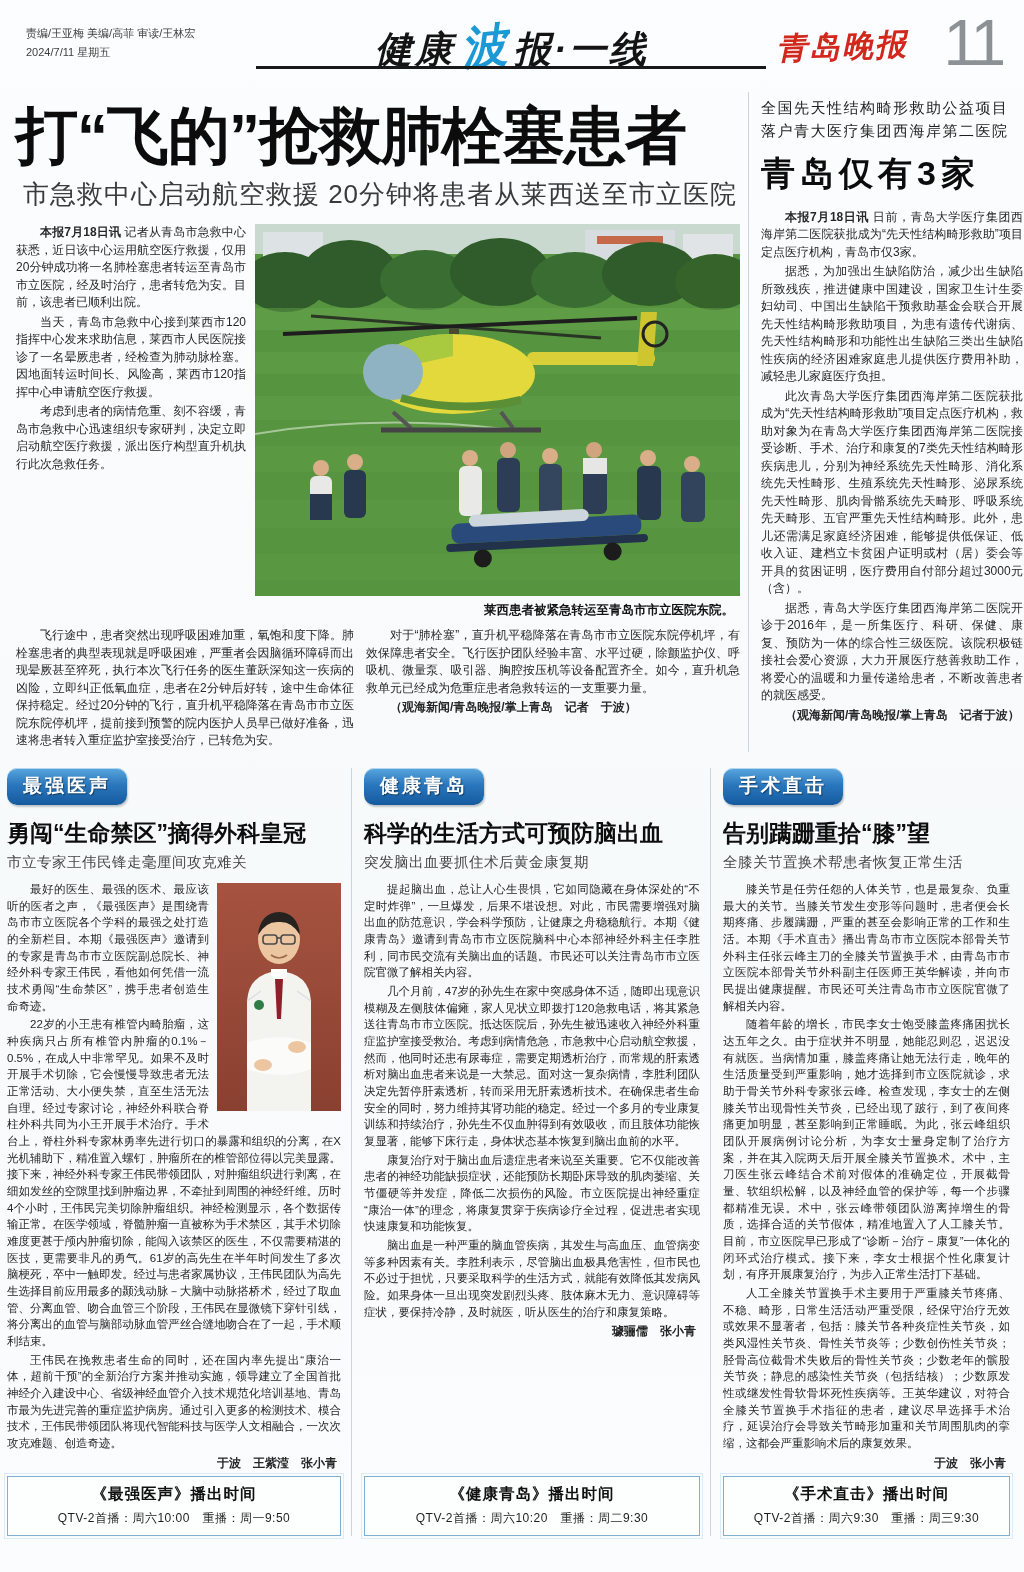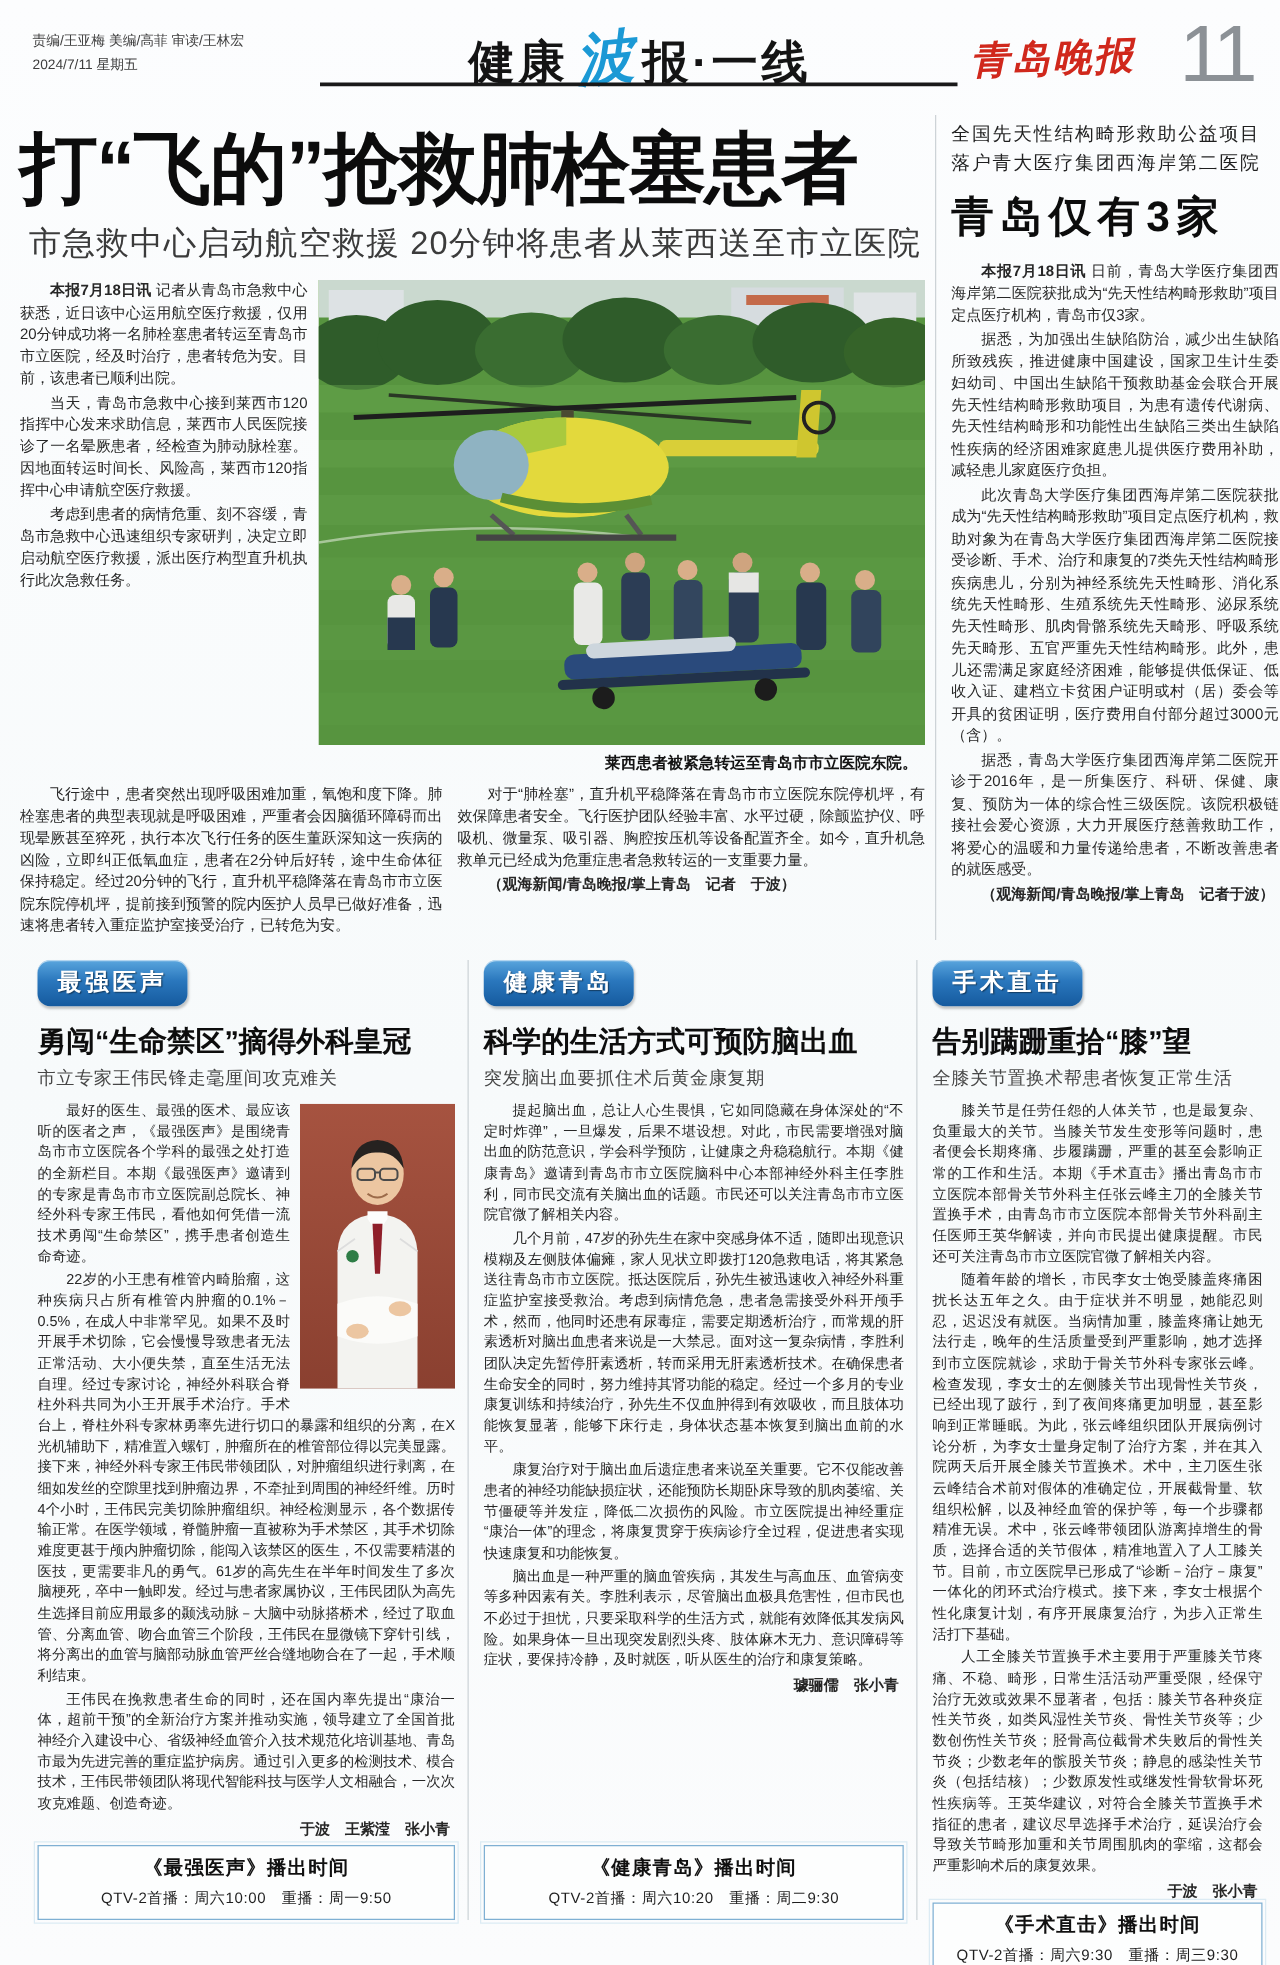--- a/index.html
+++ b/index.html
@@ -3,21 +3,21 @@
 <meta charset="utf-8">
 <style>
   html,body{margin:0;padding:0;background:#e9e9e9;}
   .page{position:relative;width:1024px;height:1572px;margin:0 auto;overflow:hidden;
         background:linear-gradient(180deg,#fcfdfe 0%,#f7fafb 55%,#fbfcfd 100%);
         font-family:"Liberation Sans","DejaVu Sans",sans-serif;color:#262626;}
   
   .header{position:relative;height:88px;}
   .editors{position:absolute;left:26px;top:24px;font-size:11px;color:#3d3d3d;line-height:1.75;text-align:left;}
   .masthead{position:absolute;left:0;right:0;top:16px;text-align:center;white-space:nowrap;}
-  .masthead .mh-black{font-size:37px;font-weight:900;color:#141414;letter-spacing:3px;font-family:"Liberation Sans",sans-serif;}
+  .masthead .mh-black{font-size:37px;font-weight:900;color:#141414;letter-spacing:3px;font-family:"Liberation Sans",sans-serif;font-style:italic;}
   .masthead .mh-wave{font-size:46px;font-weight:bold;font-style:italic;color:#1b99d5;
         font-family:"DejaVu Serif",serif;display:inline-block;transform:rotate(-6deg);margin:0 2px;}
   .masthead-rule{position:absolute;left:256px;top:66px;width:510px;height:3px;background:#191919;}
   .brand{position:absolute;right:116px;top:26px;font-size:31px;font-weight:bold;font-style:italic;
         color:#d0281c;font-family:"DejaVu Serif",serif;letter-spacing:2px;transform:rotate(-2deg);}
   .pageno{position:absolute;right:22px;top:6px;font-size:64px;color:#8c9196;letter-spacing:-4px;font-weight:500;}
   
   .top-row{display:flex;padding:4px 14px 0 16px;}
   .main-art{width:724px;flex:none;padding-right:8px;margin-top:12px;}
   .right-art{width:262px;flex:none;padding-left:12px;border-left:1px solid #cdd3d7;}
@@ -30,21 +30,21 @@
   .photo-frame{display:block;width:485px;height:372px;background:#57943f;}
   .photo-caption{font-weight:bold;font-size:12.5px;color:#131313;text-align:right;padding:6px 6px 0 0;}
   .row2{display:flex;margin-top:8px;}
   .row2-left{width:338px;flex:none;padding-right:12px;}
   .row2-right{flex:1;}
   .byline{font-weight:bold;}
   
   .kicker{font-size:15px;line-height:1.55;letter-spacing:1.5px;color:#1f1f1f;margin-top:4px;}
   .right-headline{font-size:34px;font-weight:900;letter-spacing:5px;color:#0c0c0c;margin:8px 0 12px;}
   
-  .bottom-row{display:flex;margin:16px 14px 0 30px;height:768px;}
+  .bottom-row{display:flex;margin:16px 14px 0 7px;height:768px;}
   .section{display:flex;flex-direction:column;}
   .sec1{width:334px;flex:none;padding-right:10px;}
   .sec2{width:336px;flex:none;border-left:1px solid #cdd3d7;padding:0 10px 0 12px;}
   .sec3{flex:1;border-left:1px solid #cdd3d7;padding-left:12px;}
   .badge{align-self:flex-start;background:linear-gradient(180deg,#5aa6de 0%,#2a77bd 45%,#155a9e 100%);
         color:#fff;font-weight:900;font-size:19px;letter-spacing:3px;padding:5px 16px 6px;border-radius:10px;
         text-shadow:1px 1px 1px rgba(0,0,0,.45);box-shadow:inset 0 1px 0 rgba(255,255,255,.55),1px 2px 2px rgba(0,0,0,.22);}
   .sec-headline{font-size:23px;font-weight:900;color:#0d0d0d;margin:13px 0 4px;letter-spacing:0px;white-space:nowrap;}
   .sec-subhead{font-size:14.5px;color:#474747;margin:0 0 9px;letter-spacing:.5px;}
   .sec-body{flex:none;}
@@ -250,21 +250,21 @@
       </div>
     </div>
 
     <div class="section sec2">
       <div class="badge">健康青岛</div>
       <div class="sec-headline">科学的生活方式可预防脑出血</div>
       <div class="sec-subhead">突发脑出血要抓住术后黄金康复期</div>
       <div class="sec-body">
         <div>
             <p class="para">提起脑出血，总让人心生畏惧，它如同隐藏在身体深处的“不定时炸弹”，一旦爆发，后果不堪设想。对此，市民需要增强对脑出血的防范意识，学会科学预防，让健康之舟稳稳航行。本期《健康青岛》邀请到青岛市市立医院脑科中心本部神经外科主任李胜利，同市民交流有关脑出血的话题。市民还可以关注青岛市市立医院官微了解相关内容。</p>
-            <p class="para">几个月前，47岁的孙先生在家中突感身体不适，随即出现意识模糊及左侧肢体偏瘫，家人见状立即拨打120急救电话，将其紧急送往青岛市市立医院。抵达医院后，孙先生被迅速收入神经外科重症监护室接受救治。考虑到病情危急，患者急需接受外科开颅手术，然而，他同时还患有尿毒症，需要定期透析治疗，而常规的肝素透析对脑出血患者来说是一大禁忌。面对这一复杂病情，李胜利团队决定先暂停肝素透析，转而采用无肝素透析技术。在确保患者生命安全的同时，努力维持其肾功能的稳定。经过一个多月的专业康复训练和持续治疗，孙先生不仅血肿得到有效吸收，而且肢体功能恢复显著，能够下床行走，身体状态基本恢复到脑出血前的水平。</p>
+            <p class="para">几个月前，47岁的孙先生在家中突感身体不适，随即出现意识模糊及左侧肢体偏瘫，家人见状立即拨打120急救电话，将其紧急送往青岛市市立医院。抵达医院后，孙先生被迅速收入神经外科重症监护室接受救治。考虑到病情危急，市急救中心启动航空救援，然而，他同时还患有尿毒症，需要定期透析治疗，而常规的肝素透析对脑出血患者来说是一大禁忌。面对这一复杂病情，李胜利团队决定先暂停肝素透析，转而采用无肝素透析技术。在确保患者生命安全的同时，努力维持其肾功能的稳定。经过一个多月的专业康复训练和持续治疗，孙先生不仅血肿得到有效吸收，而且肢体功能恢复显著，能够下床行走，身体状态基本恢复到脑出血前的水平。</p>
             <p class="para">康复治疗对于脑出血后遗症患者来说至关重要。它不仅能改善患者的神经功能缺损症状，还能预防长期卧床导致的肌肉萎缩、关节僵硬等并发症，降低二次损伤的风险。市立医院提出神经重症“康治一体”的理念，将康复贯穿于疾病诊疗全过程，促进患者实现快速康复和功能恢复。</p>
             <p class="para">脑出血是一种严重的脑血管疾病，其发生与高血压、血管病变等多种因素有关。李胜利表示，尽管脑出血极具危害性，但市民也不必过于担忧，只要采取科学的生活方式，就能有效降低其发病风险。如果身体一旦出现突发剧烈头疼、肢体麻木无力、意识障碍等症状，要保持冷静，及时就医，听从医生的治疗和康复策略。</p>
           </div>
         <div class="sec-byline">璩骊儒　张小青</div>
       </div>
       <div class="broadcast">
         <div class="broadcast-title">《健康青岛》播出时间</div>
         <div class="broadcast-time">QTV-2首播：周六10:20　重播：周二9:30</div>
       </div>
     </div>

